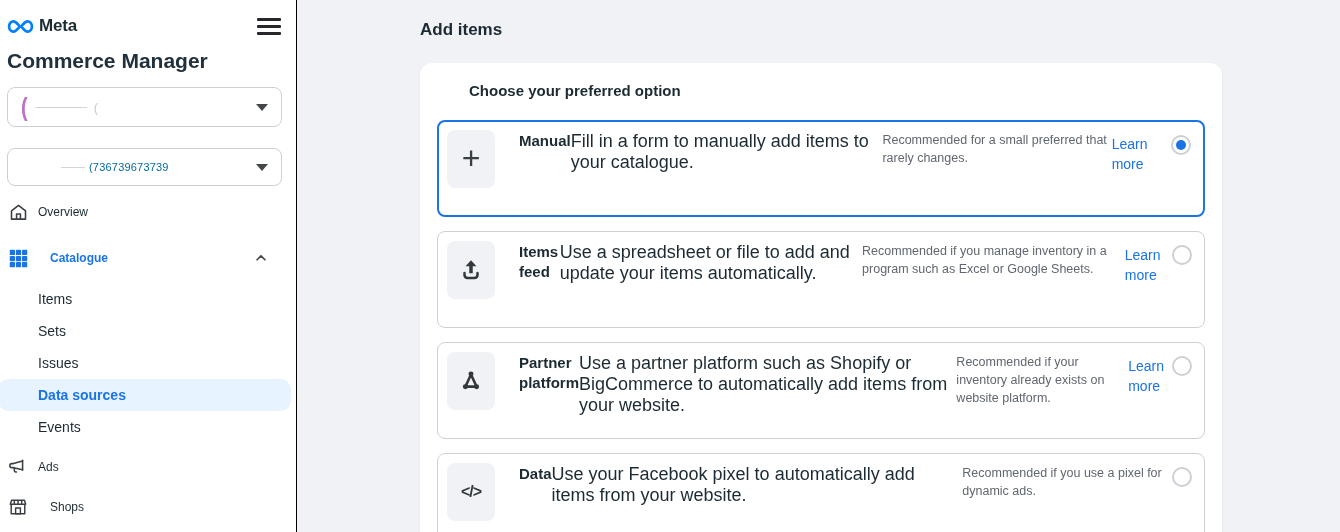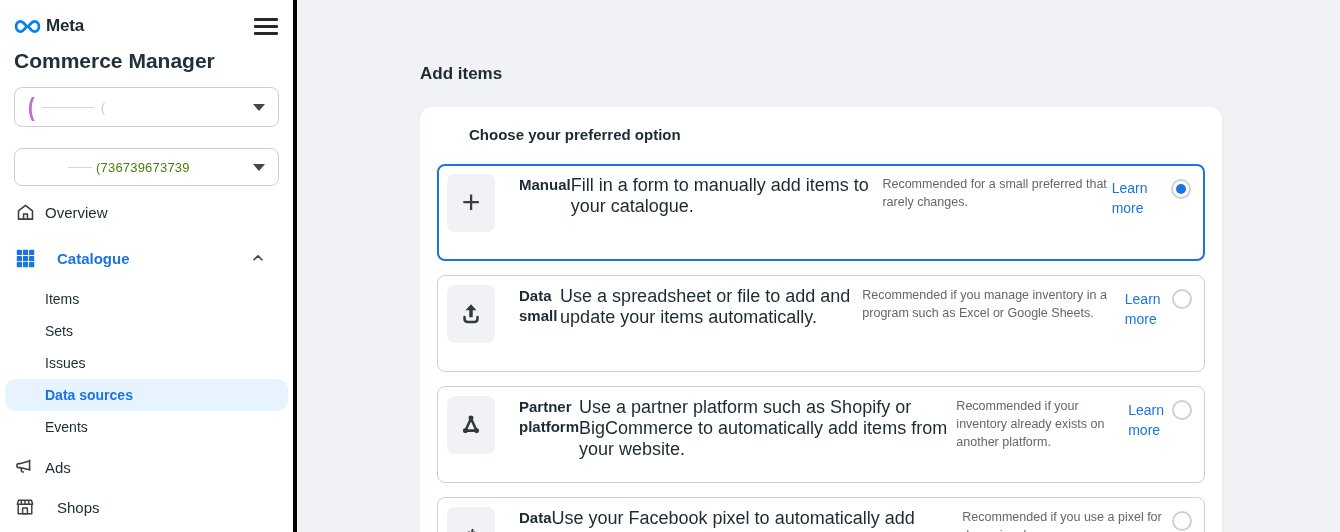--- a/index.html
+++ b/index.html
@@ -6,22 +6,22 @@
   html,body { margin:0; padding:0; }
   body {
     width:1340px; height:532px; overflow:hidden; position:relative;
     font-family:"Liberation Sans", sans-serif;
     background:#f0f2f5; color:#1c2b33;
   }
 
   
   .sidebar {
     position:absolute; left:0; top:0; width:297px; height:532px;
-    background:#fff; border-right:4px solid #000000;
-    padding:12px 14px 0 14px;
+    background:#fff; border-right:1px solid #000000;
+    padding:12px 14px 0 7px;
   }
   .logo-row { display:flex; align-items:center; justify-content:space-between; height:28px; }
   .brand { display:flex; align-items:center; gap:5px; }
   .brand-name { font-size:17px; font-weight:bold; letter-spacing:-0.2px; color:#1c2b33; }
   .hamburger { width:26px; padding:2px 1px; display:flex; flex-direction:column; gap:4px; cursor:pointer; }
   .hamburger span { height:3px; background:#26282b; border-radius:1px; }
 
   .app-title { font-size:21px; font-weight:bold; margin:9px 0 0 0; color:#20303c; }
 
   .selector {
@@ -30,41 +30,41 @@
   }
   .selector.second { margin-top:21px; height:38px; }
   .caret { margin-left:auto; width:0; height:0;
     border-left:6px solid transparent; border-right:6px solid transparent;
     border-top:7px solid #44474a; }
   .redact-paren { color:#bf6fc9; font-size:20px; font-weight:bold; transform:scaleY(1.25); display:inline-block; }
   .redact-line { width:52px; height:1px; background:#d4d6da; margin:0 7px; }
   .redact-small { color:#c9cbd0; font-size:13px; }
   .sel2-spacer { width:40px; }
   .sel2-line { width:24px; height:1px; background:#d4d6da; margin-right:4px; }
-  .sel2-text { font-size:13px; color:#4d7c0f; letter-spacing:0.2px; }
+  .sel2-text { font-size:11px; color:#0369a1; letter-spacing:0.2px; }
 
   .nav { margin-top:9px; }
-  .nav-row { display:flex; align-items:center; height:34px; font-size:15px; cursor:pointer; color:#1c2b33; }
+  .nav-row { display:flex; align-items:center; height:34px; font-size:12px; cursor:pointer; color:#1c2b33; }
   .nav-row + .nav-row { margin-top:12px;gap:12px; }
   .nicon { width:22px; height:22px; margin-right:9px; display:flex; align-items:center; justify-content:center; color:#3a3f44; flex:none; }
   .nav-row.active-parent { color:#1b74e4; font-weight:bold; }
   .nav-row.active-parent .nicon { color:#1b74e4; }
   .chev { margin-left:auto; margin-right:14px; display:flex; color:#46494d; }
 
   .sub { margin:8px -9px 0 -9px; }
   .sub-item { height:32px; display:flex; align-items:center; padding-left:40px; font-size:14px; color:#1c2b33; border-radius:8px; cursor:pointer; }
   .sub-item.active { background:#e7f3ff; color:#1b74e4; font-weight:bold;border-radius:11px; }
 
   .nav-bottom .nav-row { height:36px; }
   .nav-bottom { margin-top:6px; }
   .nav-bottom .nav-row + .nav-row { margin-top:4px; }
 
   
   .main { position:absolute; left:297px; top:0; right:0; bottom:0; padding:20px 0 0 123px; }
-  .page-title { font-size:17px; font-weight:bold; color:#1c2b33;margin-top:44px; }
+  .page-title { font-size:17px; font-weight:bold; color:#1c2b33; }
   .card {
     margin-top:23px; width:802px; background:#fff; border-radius:12px;
     box-shadow:0 1px 2px rgba(0,0,0,0.08);
     padding:19px 17px 17px 17px;
   }
   .card-title { font-size:15px; font-weight:bold; color:#1c2b33;margin-left:32px; }
   .options { margin-top:21px; display:flex; flex-direction:column; gap:14px; }
   .option {
     position:relative; display:flex; background:#fff; cursor:pointer;
     border:1px solid #ced0d4; border-radius:8px; padding:9px 40px 9px 9px; min-height:97px;
@@ -223,41 +223,41 @@
       </div>
 
       <div class="option">
         <div class="icon-tile">
           <svg width="26" height="26" viewBox="0 0 24 24">
             <path d="M12 3 L17 8.6 H13.6 V15 H10.4 V8.6 H7 Z" fill="#33383d"></path>
             <path d="M6 14.8 V16.4 C6 18.3 7.1 19.4 9 19.4 H15 C16.9 19.4 18 18.3 18 16.4 V14.8" fill="none" stroke="#33383d" stroke-width="2.3" stroke-linecap="round"></path>
           </svg>
         </div>
         <div class="opt-text">
-          <span class="opt-title">Data small</span>
+          <span class="opt-title">Items feed</span>
           <span class="opt-desc">Use a spreadsheet or file to add and update your items automatically.</span>
           <span class="opt-note">Recommended if you manage inventory in a program such as Excel or Google Sheets.</span>
           <span class="learn-more">Learn more</span>
         </div>
         <span class="radio"></span>
       </div>
 
       <div class="option">
         <div class="icon-tile">
           <svg width="26" height="26" viewBox="0 0 24 24">
             <path d="M12 6 L7 16.8 M12 6 L17 16.8 M7.3 17.2 H16.7" fill="none" stroke="#33383d" stroke-width="2.4" stroke-linecap="round" stroke-linejoin="round"></path>
             <circle cx="12" cy="5.6" r="2.3" fill="#33383d"></circle>
             <circle cx="6.8" cy="17.2" r="2.3" fill="#33383d"></circle>
             <circle cx="17.2" cy="17.2" r="2.3" fill="#33383d"></circle>
           </svg>
         </div>
         <div class="opt-text">
           <span class="opt-title">Partner platform</span>
           <span class="opt-desc">Use a partner platform such as Shopify or BigCommerce to automatically add items from your website.</span>
-          <span class="opt-note">Recommended if your inventory already exists on another platform.</span>
+          <span class="opt-note">Recommended if your inventory already exists on website platform.</span>
           <span class="learn-more">Learn more</span>
         </div>
         <span class="radio"></span>
       </div>
 
       <div class="option">
         <div class="icon-tile">
           <span class="code-glyph">&lt;/&gt;</span>
         </div>
         <div class="opt-text">

